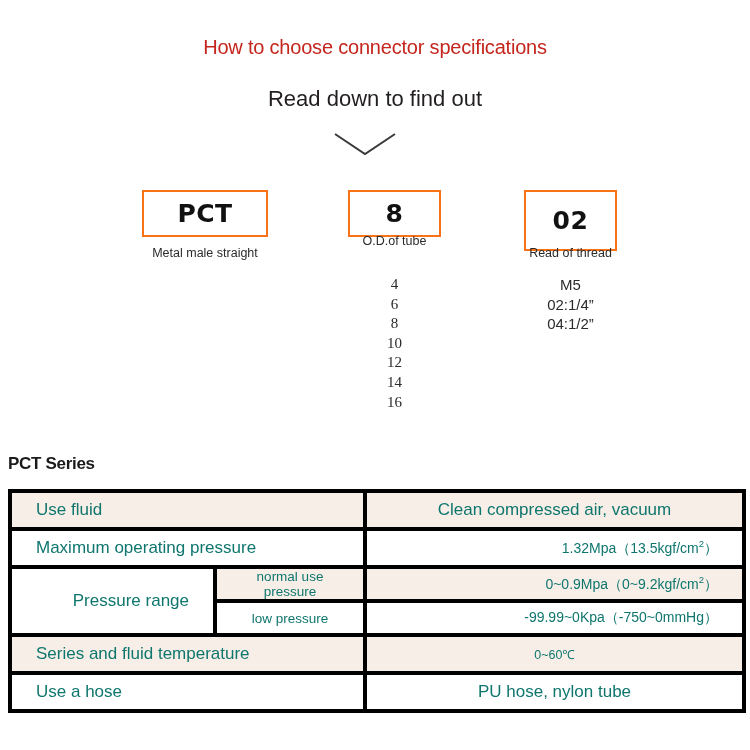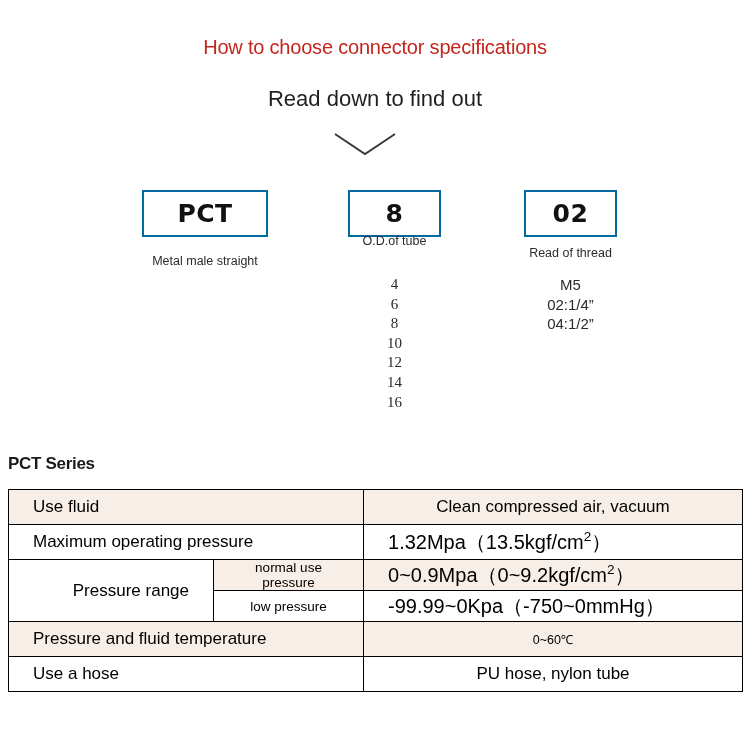--- a/index.html
+++ b/index.html
@@ -45,46 +45,46 @@
     position: absolute;
     top: 131px;
     left: 333px;
     width: 64px;
     height: 26px;
   }
 
   
   .code-box {
     position: absolute;
-    border: 2px solid #0369a1;
+    border: 2px solid #f97316;
     box-sizing: border-box;
     display: flex;
     align-items: center;
     justify-content: center;
     background: #ffffff;
   }
   .code-box .code-text {
     font-family: "DejaVu Sans", sans-serif;
     font-weight: bold;
     font-size: 25px;
     letter-spacing: 0.5px;
     color: #111111;
   }
   .box-1 { left: 142px; top: 190px; width: 126px; height: 47px; }
   .box-2 { left: 348px; top: 190px; width: 93px;  height: 47px; }
-  .box-3 { left: 524px; top: 190px; width: 93px;  height: 47px; }
+  .box-3 { left: 524px; top: 190px; width: 93px;  height: 61px; }
 
   .code-caption {
     position: absolute;
     text-align: center;
     font-size: 12.5px;
     color: #2b2b2b;
     white-space: nowrap;
   }
-  .cap-1 { left: 142px; top: 246px; width: 126px; margin-top: 8px; }
+  .cap-1 { left: 142px; top: 246px; width: 126px; }
   .cap-2 { left: 348px; top: 234px; width: 93px; }
   .cap-3 { left: 524px; top: 246px; width: 93px; }
 
   
   .option-list {
     position: absolute;
     text-align: center;
     font-family: "Liberation Serif", serif;
     font-size: 15px;
     line-height: 19.6px;
@@ -110,45 +110,45 @@
   
   .spec-table {
     position: absolute;
     left: 8px;
     top: 489px;
     width: 734px;
     border-collapse: collapse;
     table-layout: fixed;
   }
   .spec-table td {
-    border: 1px solid #000000;
+    border: 4px solid #000000;
     padding: 0 24px;
-    color: #000000;
+    color: #0f766e;
     vertical-align: middle;
   }
   .row-beige td { background: #f7efe7; }
   .row-white td { background: #ffffff; }
 
   td.label-cell {
     font-size: 17px;
     text-align: left;
     height: 34px;
   }
   td.sublabel-cell {
     font-size: 13.5px;
     text-align: center;
     height: 30px;
   }
   td.value-cell {
     font-size: 17px;
     text-align: center;
   }
   td.value-small {
-    font-size: 20px;
-    text-align: left;
+    font-size: 14px;
+    text-align: right;
   }
   td.value-tiny {
     font-size: 12.5px;
     text-align: center;
   }
   td.merged-label {
     font-size: 17px;
     text-align: right;
     background: #ffffff;
     margin-left: 16px;
@@ -228,21 +228,21 @@
         <span>0~0.9Mpa（0~9.2kgf/cm</span><sup>2</sup><span>）</span>
       </td>
     </tr>
 
     <tr class="row-white">
       <td class="sublabel-cell">low pressure</td>
       <td class="value-small">-99.99~0Kpa（-750~0mmHg）</td>
     </tr>
 
     <tr class="row-beige">
-      <td class="label-cell" colspan="2">Pressure and fluid temperature</td>
+      <td class="label-cell" colspan="2">Series and fluid temperature</td>
       <td class="value-tiny">0~60℃</td>
     </tr>
 
     <tr class="row-white">
       <td class="label-cell" colspan="2">Use a hose</td>
       <td class="value-cell">PU hose, nylon tube</td>
     </tr>
   </tbody>
 </table>
 

